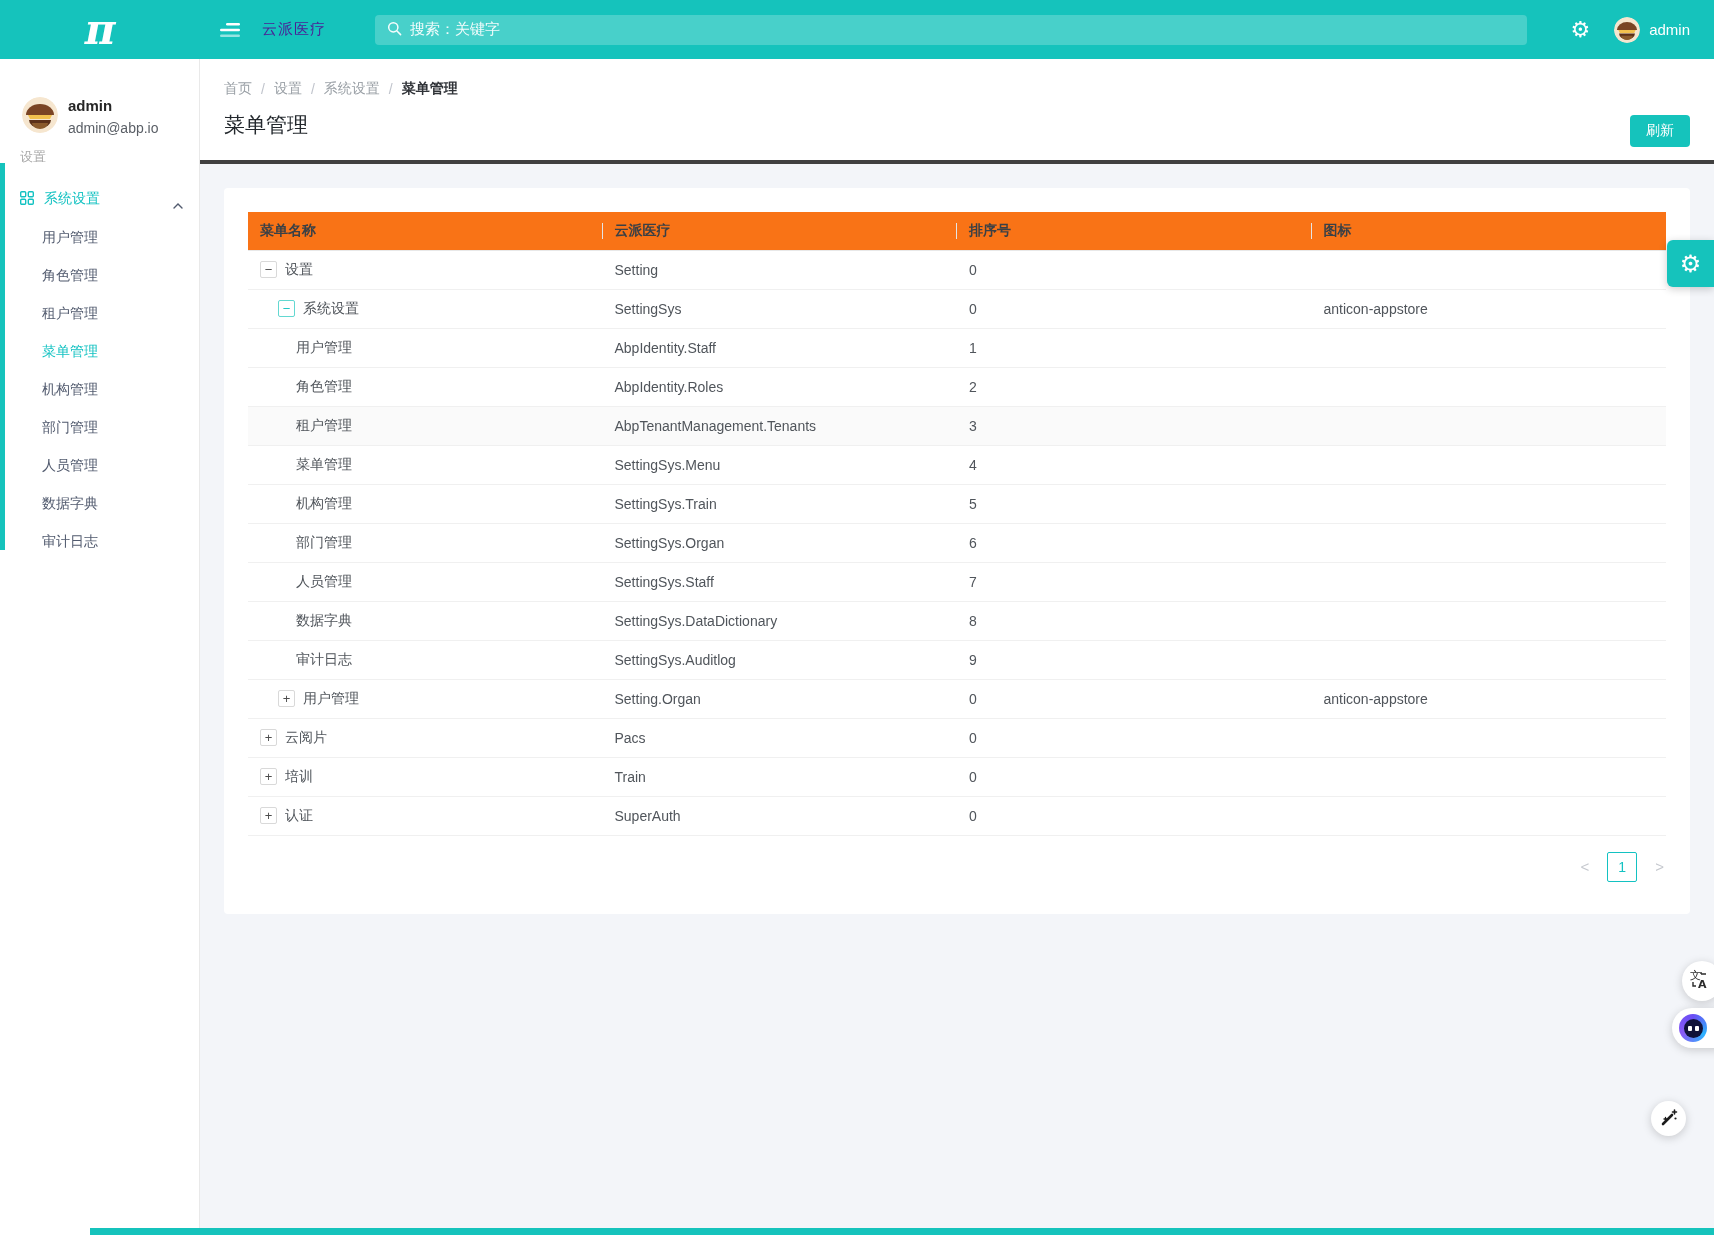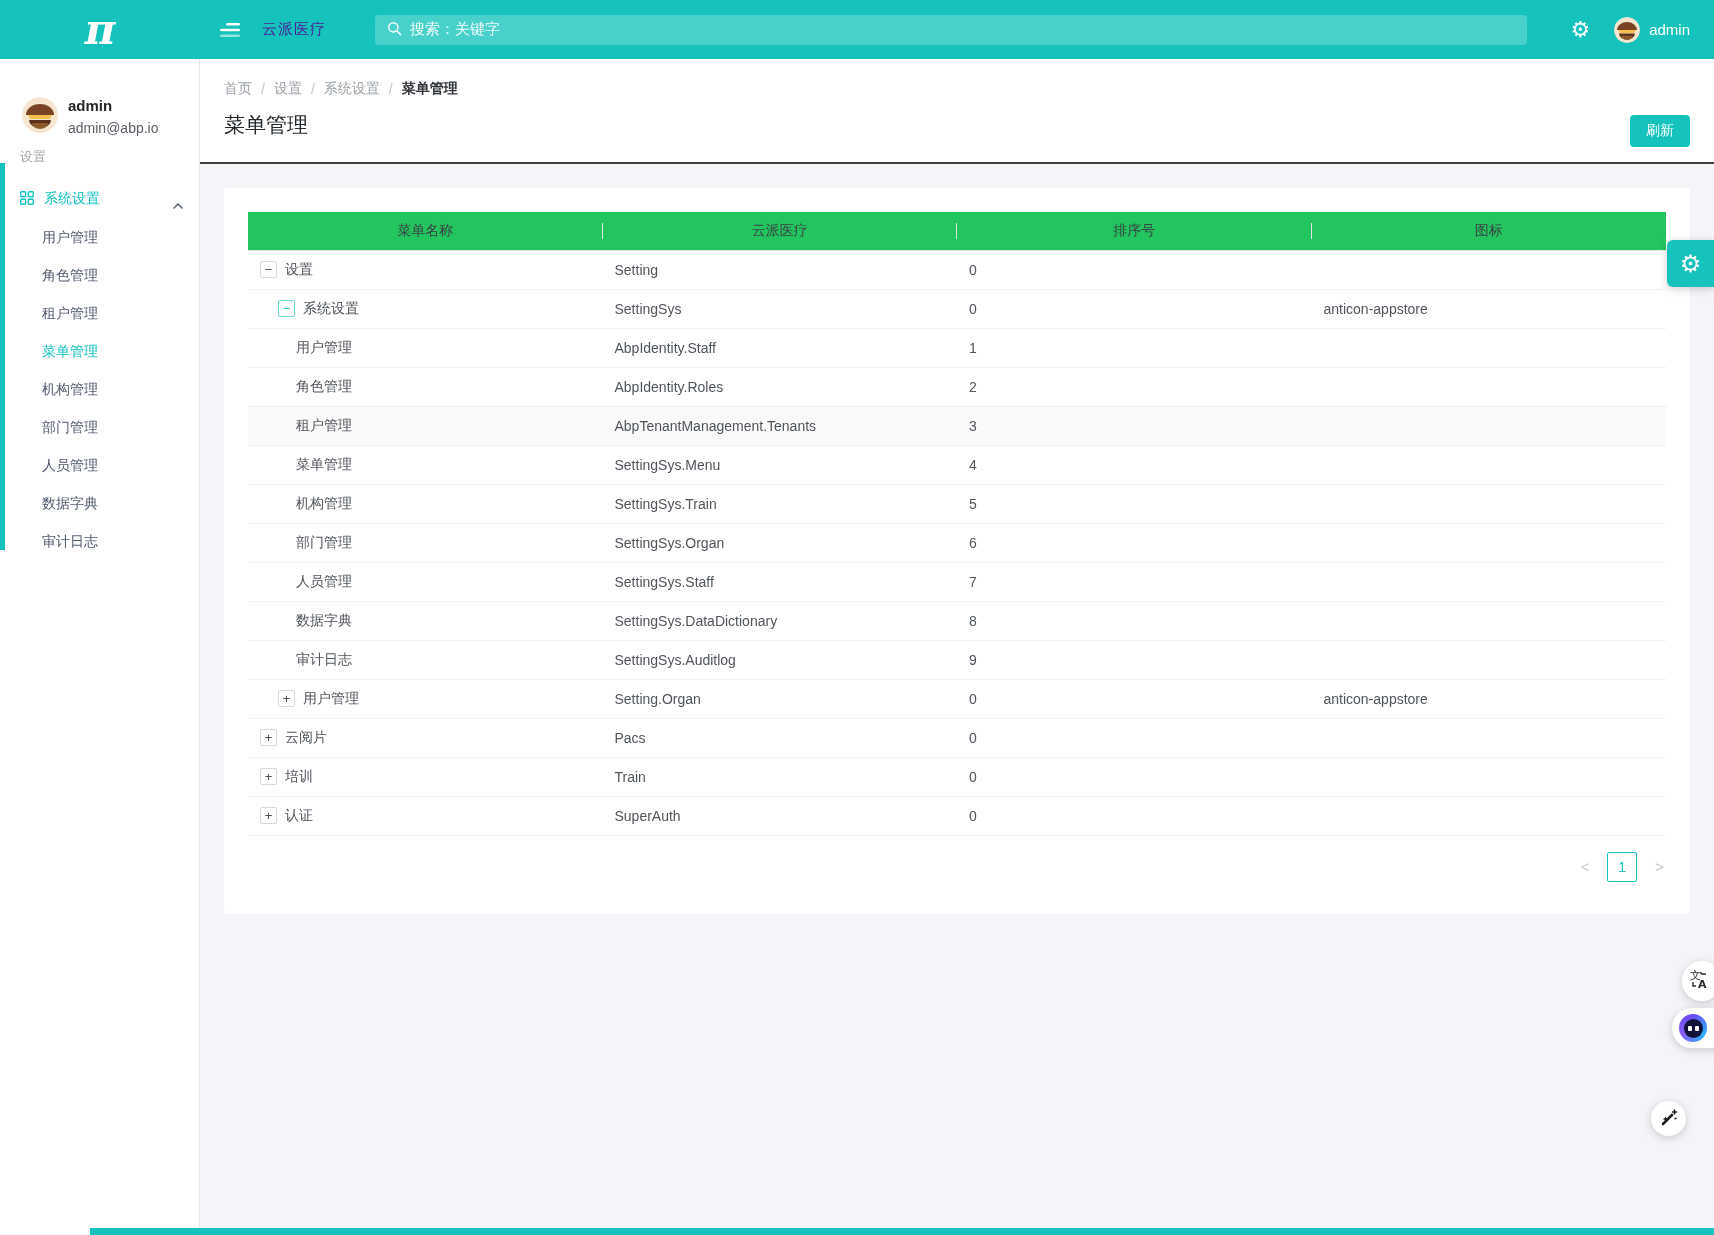--- a/index.html
+++ b/index.html
@@ -35,33 +35,33 @@
   .u-name{font-size:15px;font-weight:bold;color:#262626;line-height:18px;}
   .u-mail{font-size:14px;color:#5a5f66;line-height:20px;margin-top:3px;}
   .nav-label{margin:10px 0 0 20px;color:#a8a8a8;font-size:13px;}
   .nav-group{margin-top:14px;height:38px;display:flex;align-items:center;padding-left:20px;
     color:var(--teal-txt);font-size:14px;position:relative;cursor:pointer;gap:10px;}
   .caret{position:absolute;right:16px;top:16px;}
   .menu-item{height:38px;line-height:38px;padding-left:42px;font-size:14px;color:#515a6e;cursor:pointer;}
   .menu-item.active{color:var(--teal-txt);}
   
   .content{position:absolute;left:200px;top:59px;right:0;bottom:0;}
-  .content-header{background:#fff;height:105px;border-bottom:2px solid #404040;
+  .content-header{background:#fff;height:105px;border-bottom:4px solid #404040;
     position:relative;padding-left:24px;}
   .breadcrumb{padding-top:21px;font-size:14px;color:#9aa0a6;display:flex;gap:9px;align-items:center;}
   .crumb{cursor:pointer;}
   .crumb.last{color:#303338;font-weight:bold;cursor:default;}
   .sep{color:#c0c4cc;}
   .page-title{margin-top:13px;font-size:21px;font-weight:500;color:#23282d;}
   .refresh{position:absolute;right:24px;top:56px;width:60px;height:32px;background:var(--teal);
     color:#fff;border:none;border-radius:4px;font-size:14px;cursor:pointer;
     font-family:inherit;}
   .card{margin:24px;background:#fff;border-radius:4px;padding:24px;height:726px;}
   table{width:100%;border-collapse:collapse;table-layout:fixed;font-size:14px;color:var(--txt);}
-  thead th{background:#22c55e;height:38px;text-align:center;font-weight:400;color:#3b4045;
+  thead th{background:#f97316;height:38px;text-align:left;font-weight:700;color:#3b4045;
     padding:0 12px;border-bottom:1px solid var(--border);position:relative;}
   thead th:not(:last-child)::after{content:"";position:absolute;right:0;top:11px;bottom:11px;
     width:1px;background:#e4e4e4;}
   tbody td{height:39px;padding:0 12px;border-bottom:1px solid var(--row-border);
     white-space:nowrap;overflow:hidden;}
   tr.highlight td{background:#fafafa;}
   .tree{display:flex;align-items:center;gap:8px;}
   .expander{width:17px;height:17px;border:1px solid #d9d9d9;border-radius:2px;background:#fff;
     display:inline-flex;align-items:center;justify-content:center;font-size:13px;line-height:1;
     color:#4c4c4c;cursor:pointer;flex:0 0 auto;}

